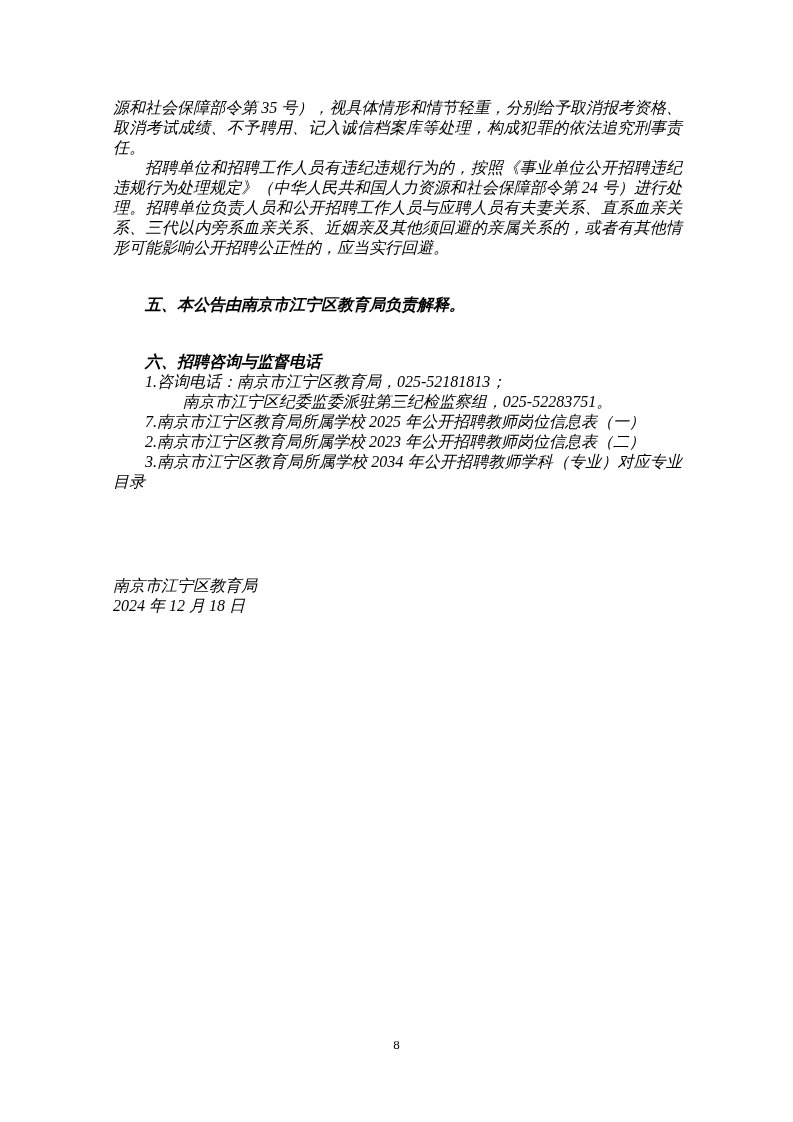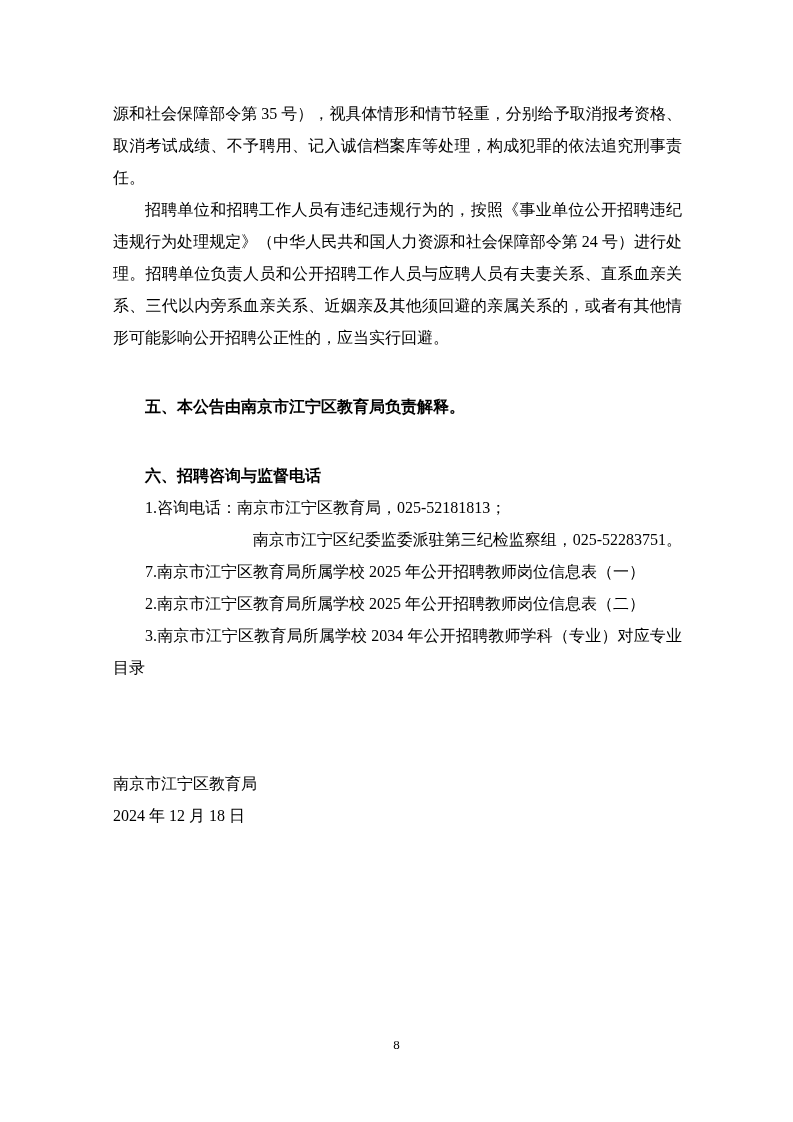--- a/index.html
+++ b/index.html
@@ -15,33 +15,34 @@
   }
   .content {
     position: absolute;
     left: 113px;
     top: 98px;
     width: 569px;
   }
   .line {
     font-family: "Liberation Serif", "DejaVu Serif", serif;
     font-size: 16px;
-    line-height: 32px;
+    line-height: 20px;
     color: #000000;
     text-align: justify;
+    font-style: italic;
   }
   .indent { text-indent: 32px; }
   .heading {
     font-family: "Liberation Sans", "DejaVu Sans", sans-serif;
     font-weight: 700;
     text-align: left;
     margin-top: 37px;
   }
   .phone-wrap3 {
-    text-align: right;
+    text-align: center;
   }
   .attachments-label { margin-top: 28px; }
   .signature {
     margin-top: 84px;
     text-align: right;
     padding-right: 19px;
   }
   .page-number {
     position: absolute;
     left: 0;
@@ -69,21 +70,21 @@
     <p class="line indent heading">六、招聘咨询与监督电话</p>
 
     <p class="line indent">1.咨询电话：南京市江宁区教育局，025-52181813；</p>
 
 
     <p class="line phone-wrap3">南京市江宁区纪委监委派驻第三纪检监察组，025-52283751。</p>
 
 
     <p class="line indent">7.南京市江宁区教育局所属学校 2025 年公开招聘教师岗位信息表（一）</p>
 
-    <p class="line indent">2.南京市江宁区教育局所属学校 2025 年公开招聘教师岗位信息表（二）</p>
+    <p class="line indent">2.南京市江宁区教育局所属学校 2023 年公开招聘教师岗位信息表（二）</p>
 
     <p class="line indent">3.南京市江宁区教育局所属学校 2034 年公开招聘教师学科（专业）对应专业目录</p>
 
     <div class="signature">
       <p class="line">南京市江宁区教育局</p>
       <p class="line">2024 年 12 月 18 日</p>
     </div>
 
   </div>
 

